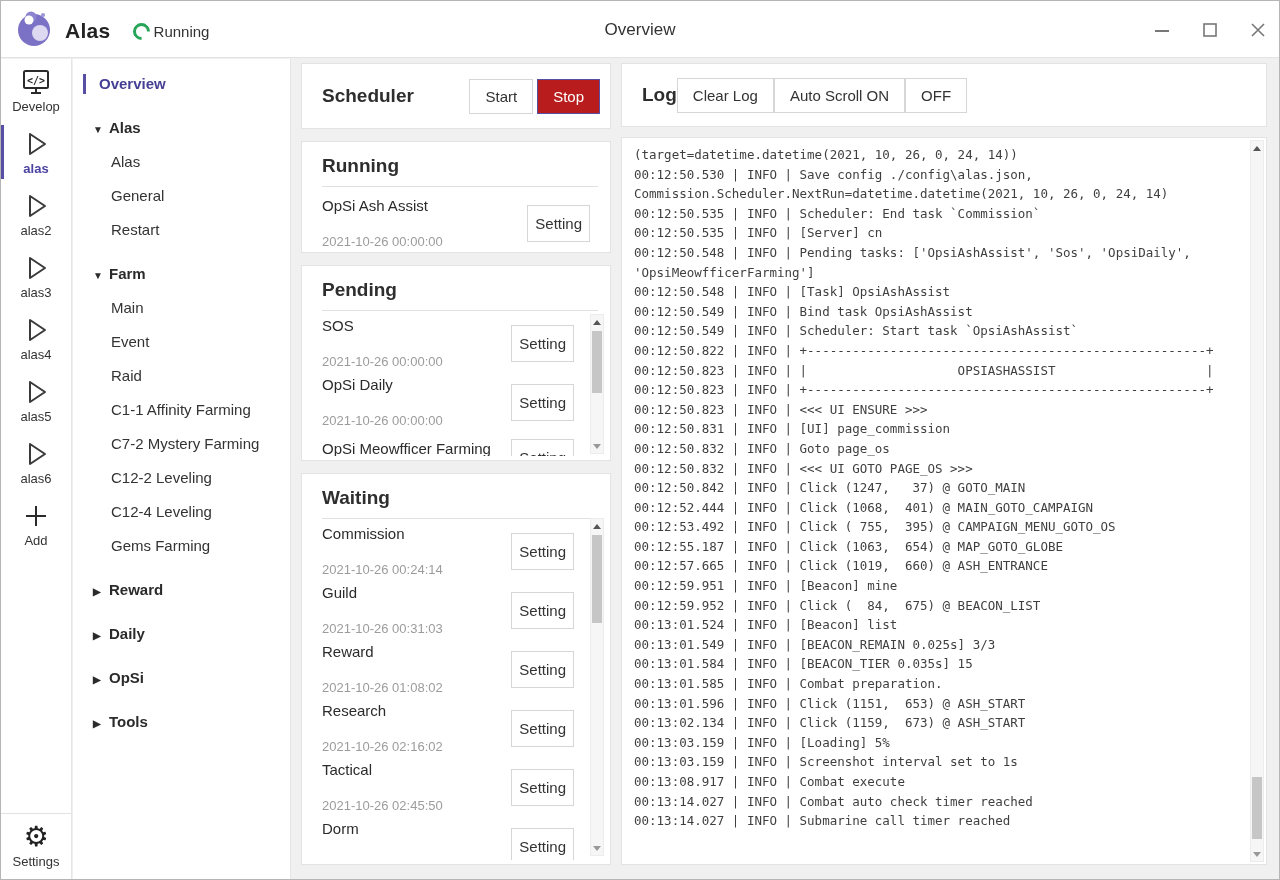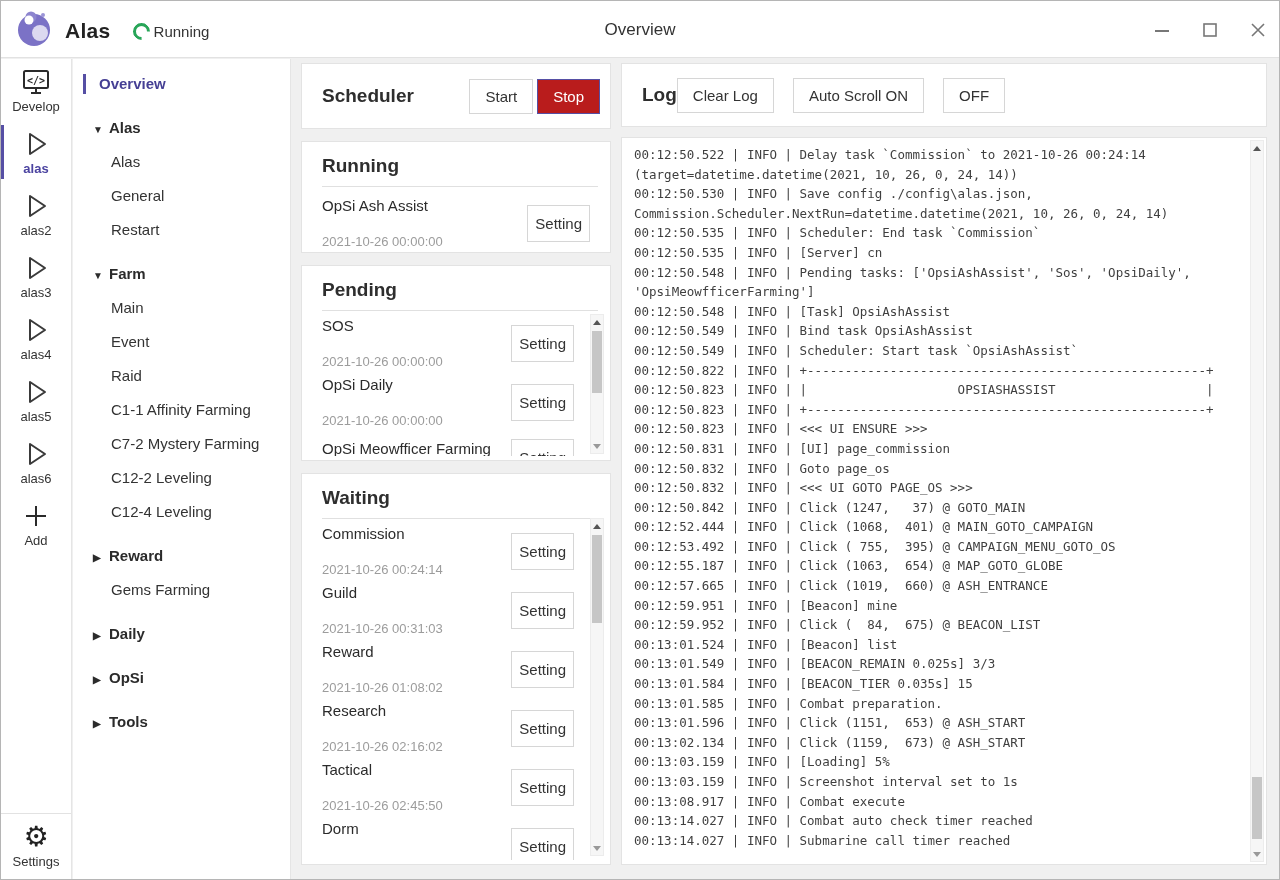--- a/index.html
+++ b/index.html
@@ -68,21 +68,21 @@
   .card-pending .fakebar { right:6px; top:48px; bottom:6px; }
   .card-waiting .fakebar { right:6px; top:44px; bottom:8px; }
   .sb-arrow { position:absolute; left:0; right:0; height:14px; display:flex; align-items:center; justify-content:center; }
   .sb-arrow.up { top:0; } .sb-arrow.down { bottom:0; }
   .tri-up { width:0; height:0; border-left:4px solid transparent; border-right:4px solid transparent; border-bottom:5px solid #555; }
   .tri-down { width:0; height:0; border-left:4px solid transparent; border-right:4px solid transparent; border-top:5px solid #999; }
   .sb-thumb { position:absolute; left:1px; width:10px; background:#c6c6c6; }
 
   
   .card-loghead { left:620px; top:62px; width:646px; height:64px; display:flex; align-items:center; justify-content:flex-start; padding:0 12px 0 20px; }
-  .log-btns { display:flex; gap:19px; }
+  .log-btns { display:flex; gap:0; }
   .card-logbody { left:620px; top:136px; width:646px; height:728px; }
   .log-lines { position:absolute; left:0; top:0; right:16px; bottom:0; overflow:hidden; padding:7px 0 0 12px; }
   .log-line { font-family:"DejaVu Sans Mono", monospace; font-size:12.5px; line-height:19.6px; color:#3f3f3f; white-space:pre; }
   .card-logbody .fakebar { right:2px; top:2px; bottom:2px; }
 </style>
 </head>
 <body>
 
 <div class="window">
 
@@ -207,22 +207,22 @@
       <div class="nav-item nav-child"><span>General</span></div>
       <div class="nav-item nav-child"><span>Restart</span></div>
       <div class="nav-item nav-group"><span class="nav-caret">▼</span><span>Farm</span></div>
       <div class="nav-item nav-child"><span>Main</span></div>
       <div class="nav-item nav-child"><span>Event</span></div>
       <div class="nav-item nav-child"><span>Raid</span></div>
       <div class="nav-item nav-child"><span>C1-1 Affinity Farming</span></div>
       <div class="nav-item nav-child"><span>C7-2 Mystery Farming</span></div>
       <div class="nav-item nav-child"><span>C12-2 Leveling</span></div>
       <div class="nav-item nav-child"><span>C12-4 Leveling</span></div>
+      <div class="nav-item nav-child"><span>Gems Farming</span></div>
       <div class="nav-item nav-group"><span class="nav-caret">▶</span><span>Reward</span></div>
-      <div class="nav-item nav-child"><span>Gems Farming</span></div>
       <div class="nav-item nav-group"><span class="nav-caret">▶</span><span>Daily</span></div>
       <div class="nav-item nav-group"><span class="nav-caret">▶</span><span>OpSi</span></div>
       <div class="nav-item nav-group"><span class="nav-caret">▶</span><span>Tools</span></div>
     </div>
 
   <div class="card card-scheduler">
     <span class="panel-title">Scheduler</span>
     <span class="sched-btns">
       <button class="btn">Start</button>
       <button class="btn primary">Stop</button>
@@ -349,21 +349,20 @@
     <span class="panel-title">Log</span>
     <span class="log-btns">
       <button class="btn">Clear Log</button>
       <button class="btn">Auto Scroll ON</button>
       <button class="btn">OFF</button>
     </span>
   </div>
 
   <div class="card card-logbody">
     <div class="log-lines" id="log-lines">
-        <div class="log-line">00:12:50.522 | INFO | Delay task `Commission` to 2021-10-26 00:24:14</div>
         <div class="log-line">(target=datetime.datetime(2021, 10, 26, 0, 24, 14))</div>
         <div class="log-line">00:12:50.530 | INFO | Save config ./config\alas.json,</div>
         <div class="log-line">Commission.Scheduler.NextRun=datetime.datetime(2021, 10, 26, 0, 24, 14)</div>
         <div class="log-line">00:12:50.535 | INFO | Scheduler: End task `Commission`</div>
         <div class="log-line">00:12:50.535 | INFO | [Server] cn</div>
         <div class="log-line">00:12:50.548 | INFO | Pending tasks: ['OpsiAshAssist', 'Sos', 'OpsiDaily',</div>
         <div class="log-line">'OpsiMeowfficerFarming']</div>
         <div class="log-line">00:12:50.548 | INFO | [Task] OpsiAshAssist</div>
         <div class="log-line">00:12:50.549 | INFO | Bind task OpsiAshAssist</div>
         <div class="log-line">00:12:50.549 | INFO | Scheduler: Start task `OpsiAshAssist`</div>

